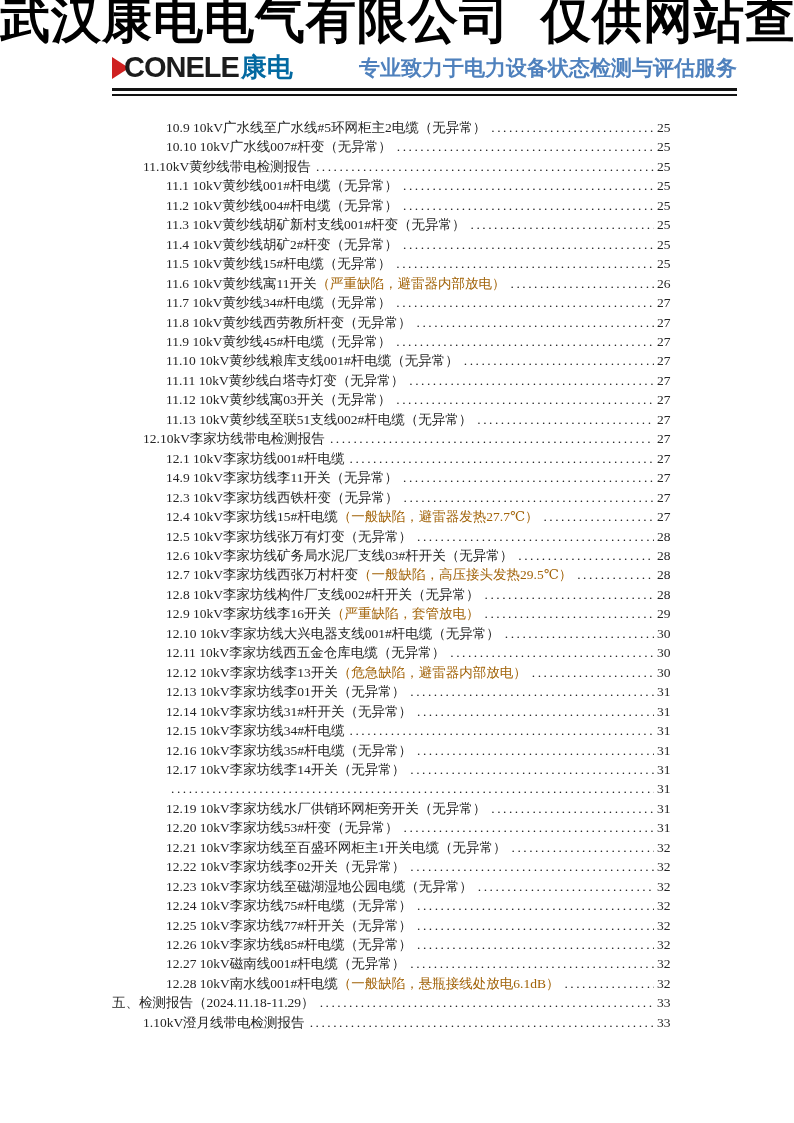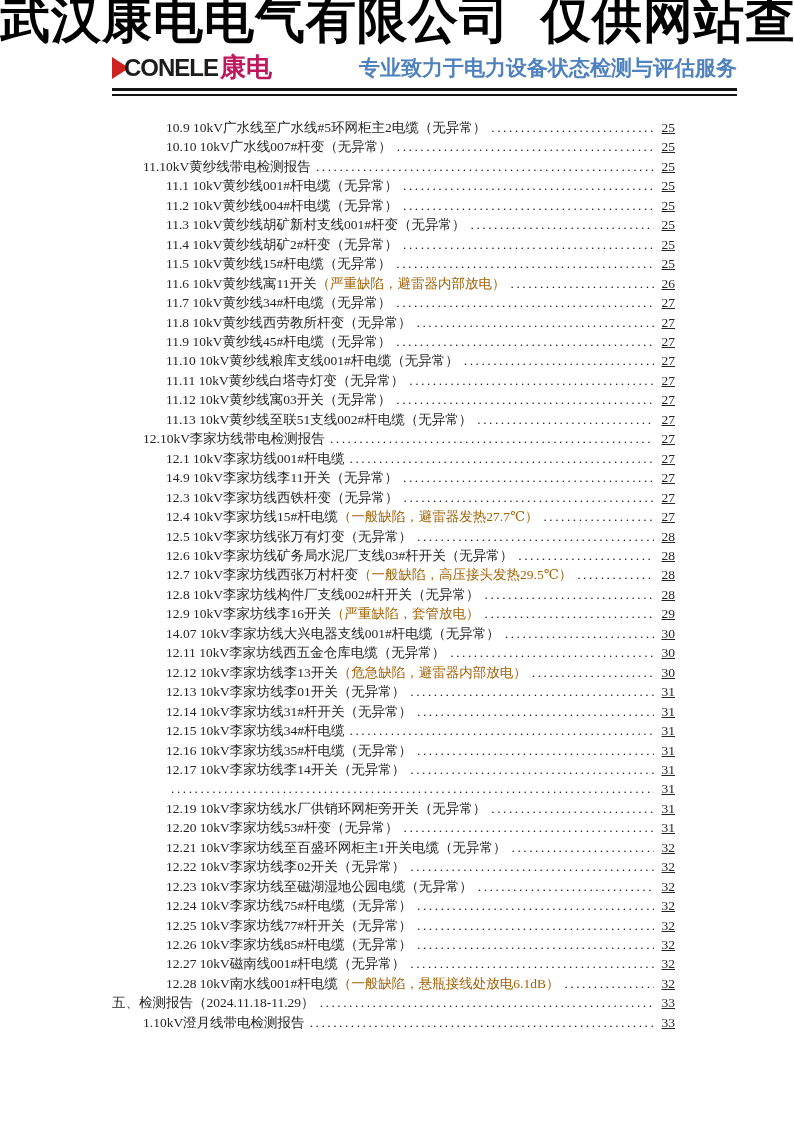--- a/index.html
+++ b/index.html
@@ -34,30 +34,30 @@
   .logo-mark{
     width:0;height:0;
     border-top:11px solid transparent;
     border-bottom:11px solid transparent;
     border-left:17px solid #cf2121;
     margin-right:-5px;
   }
   .logo-latin{
     font-family:"Liberation Sans","DejaVu Sans",sans-serif;
     font-weight:900;
-    font-size:24px;
+    font-size:29px;
     letter-spacing:-1px;
     color:#1c1c1c;
     transform:scaleY(1.02);
   }
   .logo-cjk{
     font-family:"Liberation Sans","DejaVu Sans",sans-serif;
     font-weight:900;
     font-size:26px;
-    color:#be185d;
+    color:#0369a1;
     margin-left:2px;
   }
   .brand-tagline{
     font-family:"Liberation Sans","DejaVu Sans",sans-serif;
     font-weight:bold;
     font-size:21px;
     color:#4f81bd;
     white-space:nowrap;
     margin-left:36px;
   }
@@ -85,22 +85,20 @@
   .dots{
     flex:1 1 20px;
     overflow:hidden;
     min-width:14px;
     letter-spacing:2.5px;
     margin:0 3px 0 5px;
   }
   .page{
     flex:0 0 auto;
     min-width:18px;
-    text-align:right;
-    text-decoration:underline;
   }
 </style>
 </head>
 <body>
 
 <div class="sheet">
 
   <div class="doc-title">武汉康电电气有限公司 仅供网站查看</div>
 
   <div class="brand-row">
@@ -243,21 +241,21 @@
         <span class="dots">....................................................................................................................................................................................................................................................................</span>
         <span class="page">28</span>
       </div>
       <div class="toc-row lvl2">
         <span class="t">12.9 10kV李家坊线李16开关</span>
         <span class="red">（严重缺陷，套管放电）</span>
         <span class="dots">....................................................................................................................................................................................................................................................................</span>
         <span class="page">29</span>
       </div>
       <div class="toc-row lvl2">
-        <span class="t">14.07 10kV李家坊线大兴电器支线001#杆电缆（无异常）</span>
+        <span class="t">12.10 10kV李家坊线大兴电器支线001#杆电缆（无异常）</span>
         <span class="dots">....................................................................................................................................................................................................................................................................</span>
         <span class="page">30</span>
       </div>
       <div class="toc-row lvl2">
         <span class="t">12.11 10kV李家坊线西五金仓库电缆（无异常）</span>
         <span class="dots">....................................................................................................................................................................................................................................................................</span>
         <span class="page">30</span>
       </div>
       <div class="toc-row lvl2">
         <span class="t">12.12 10kV李家坊线李13开关</span>

